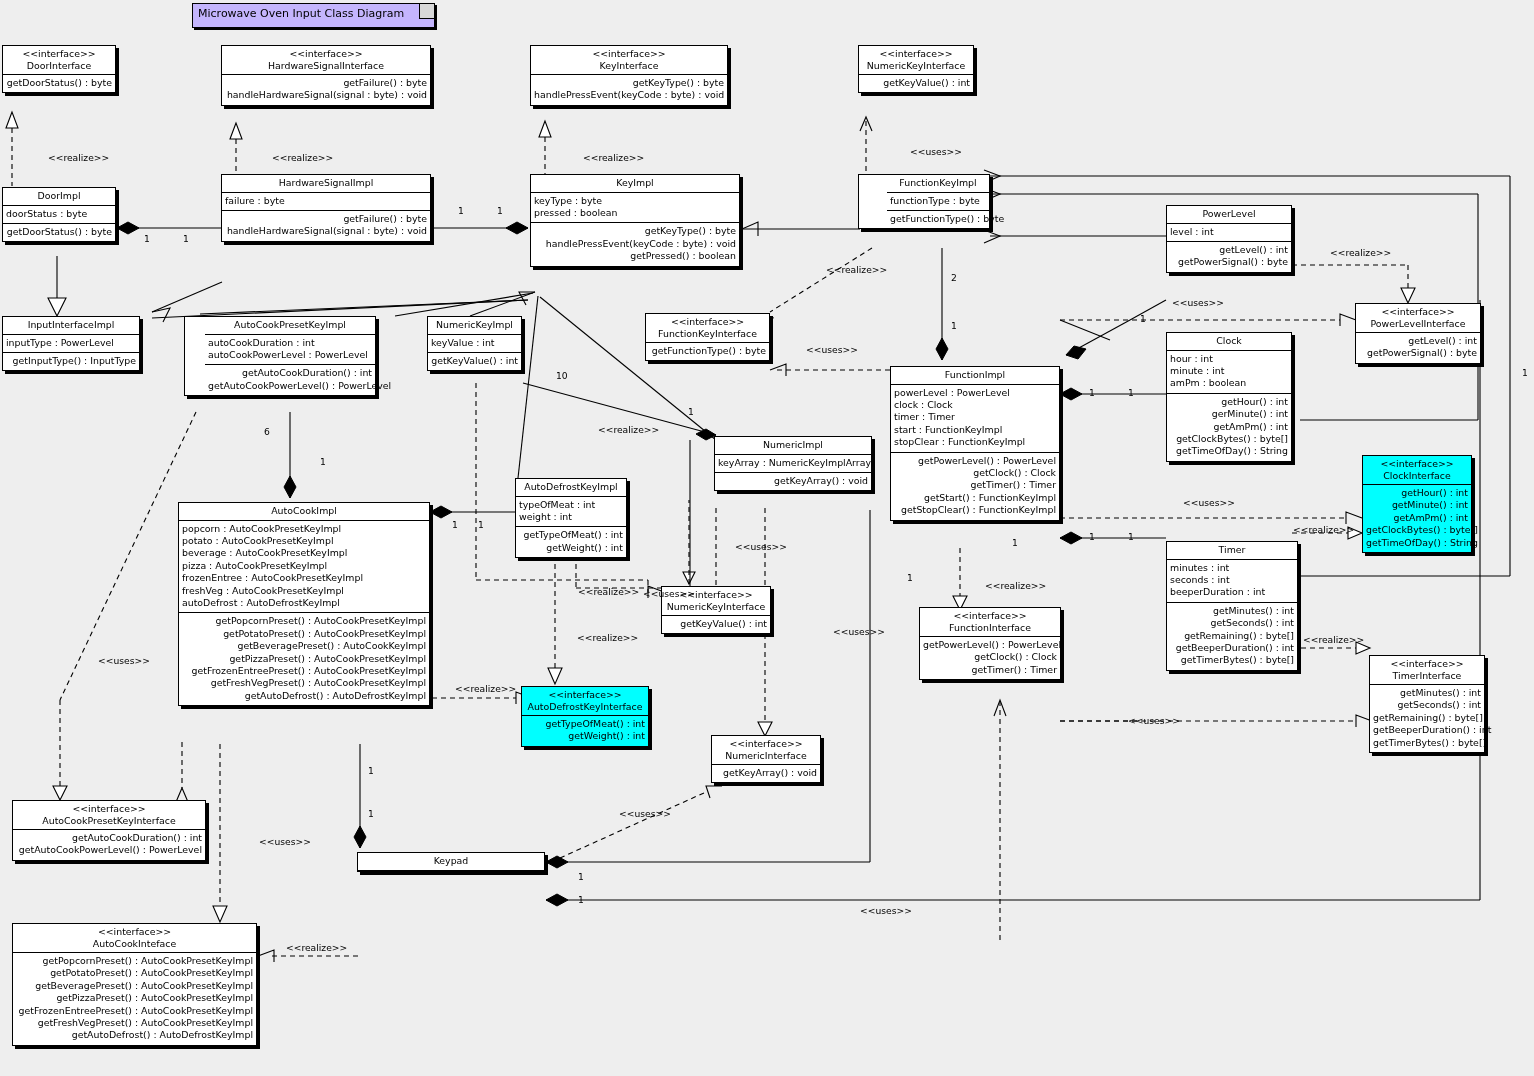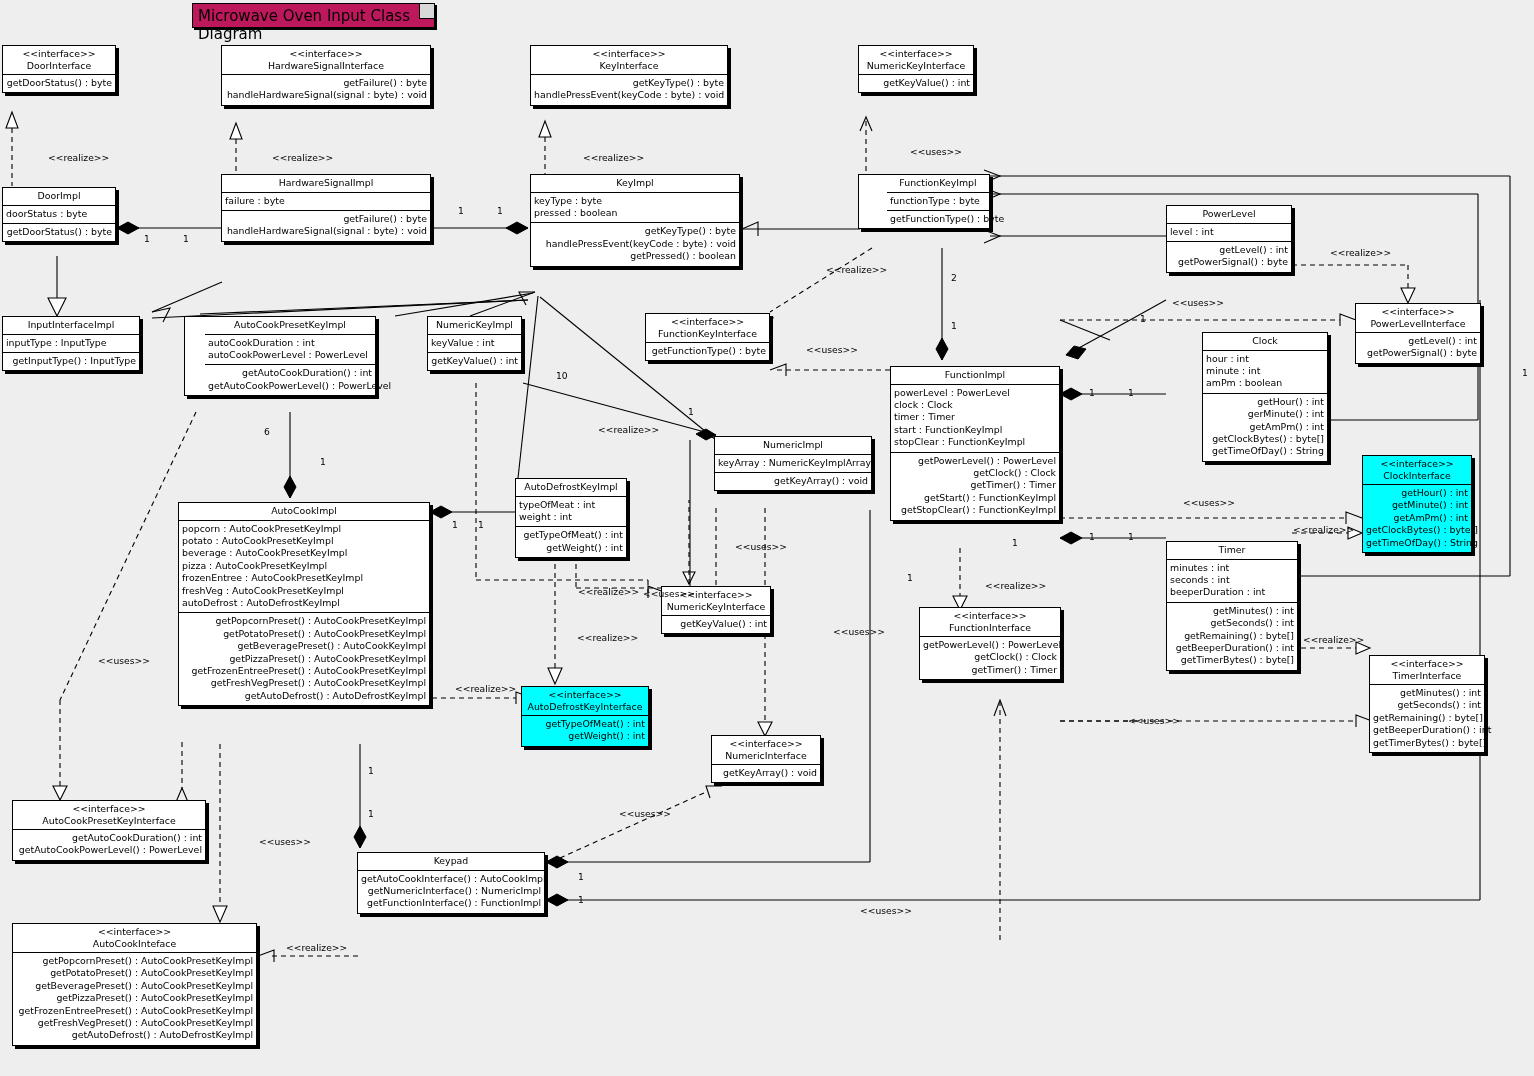--- a/index.html
+++ b/index.html
@@ -40,24 +40,24 @@
     border-bottom:1px solid #000;
   }
   .cls .sec:last-child{border-bottom:none;text-align:right;}
   .cls .sec div{white-space:nowrap;}
   .cyan{background:#00ffff !important;}
   .cyan .hdr,.cyan .sec{background:#00ffff;}
 
   
   .note{
     position:absolute;
-    background:#be185d;
+    background:#c4b5fd;
     border:1px solid #000;
     box-shadow:2px 2px 0 0 #000;
-    font-size:15px;
+    font-size:11px;
     padding:3px 22px 3px 5px;
     box-sizing:border-box;
     z-index:6;
   }
   .note .fold{
     position:absolute;top:0;right:0;width:14px;height:14px;
     background:#d8d8d8;
     border-left:1px solid #000;border-bottom:1px solid #000;
   }
   
@@ -374,21 +374,21 @@
       <div>getLevel() : int</div>
       <div>getPowerSignal() : byte</div>
     </div>
   </div>
 
   <div class="cls" style="left:2px;top:316px;width:138px;">
     <div class="hdr">
       <span class="nm">InputInterfaceImpl</span>
     </div>
     <div class="sec">
-      <div>inputType : InputType</div>
+      <div>inputType : PowerLevel</div>
     </div>
     <div class="sec">
       <div>getInputType() : InputType</div>
     </div>
   </div>
 
   <div class="cls" style="left:184px;top:316px;width:192px;padding-left:20px;">
     <div class="hdr">
       <span class="nm">AutoCookPresetKeyImpl</span>
     </div>
@@ -437,21 +437,21 @@
     </div>
     <div class="sec">
       <div>getPowerLevel() : PowerLevel</div>
       <div>getClock() : Clock</div>
       <div>getTimer() : Timer</div>
       <div>getStart() : FunctionKeyImpl</div>
       <div>getStopClear() : FunctionKeyImpl</div>
     </div>
   </div>
 
-  <div class="cls" style="left:1166px;top:332px;width:126px;margin-left:36px;">
+  <div class="cls" style="left:1166px;top:332px;width:126px;">
     <div class="hdr">
       <span class="nm">Clock</span>
     </div>
     <div class="sec">
       <div>hour : int</div>
       <div>minute : int</div>
       <div>amPm : boolean</div>
     </div>
     <div class="sec">
       <div>getHour() : int</div>
@@ -608,25 +608,20 @@
     </div>
     <div class="sec">
       <div>getAutoCookDuration() : int</div>
       <div>getAutoCookPowerLevel() : PowerLevel</div>
     </div>
   </div>
 
   <div class="cls" style="left:357px;top:852px;width:188px;">
     <div class="hdr">
       <span class="nm">Keypad</span>
-    </div>
-    <div class="sec">
-      <div>getAutoCookInterface() : AutoCookImpl</div>
-      <div>getNumericInterface() : NumericImpl</div>
-      <div>getFunctionInterface() : FunctionImpl</div>
     </div>
   </div>
 
   <div class="cls" style="left:12px;top:923px;width:245px;">
     <div class="hdr">
       <span class="stereo">&lt;&lt;interface&gt;&gt;</span>
       <span class="nm">AutoCookInteface</span>
     </div>
     <div class="sec">
       <div>getPopcornPreset() : AutoCookPresetKeyImpl</div>

